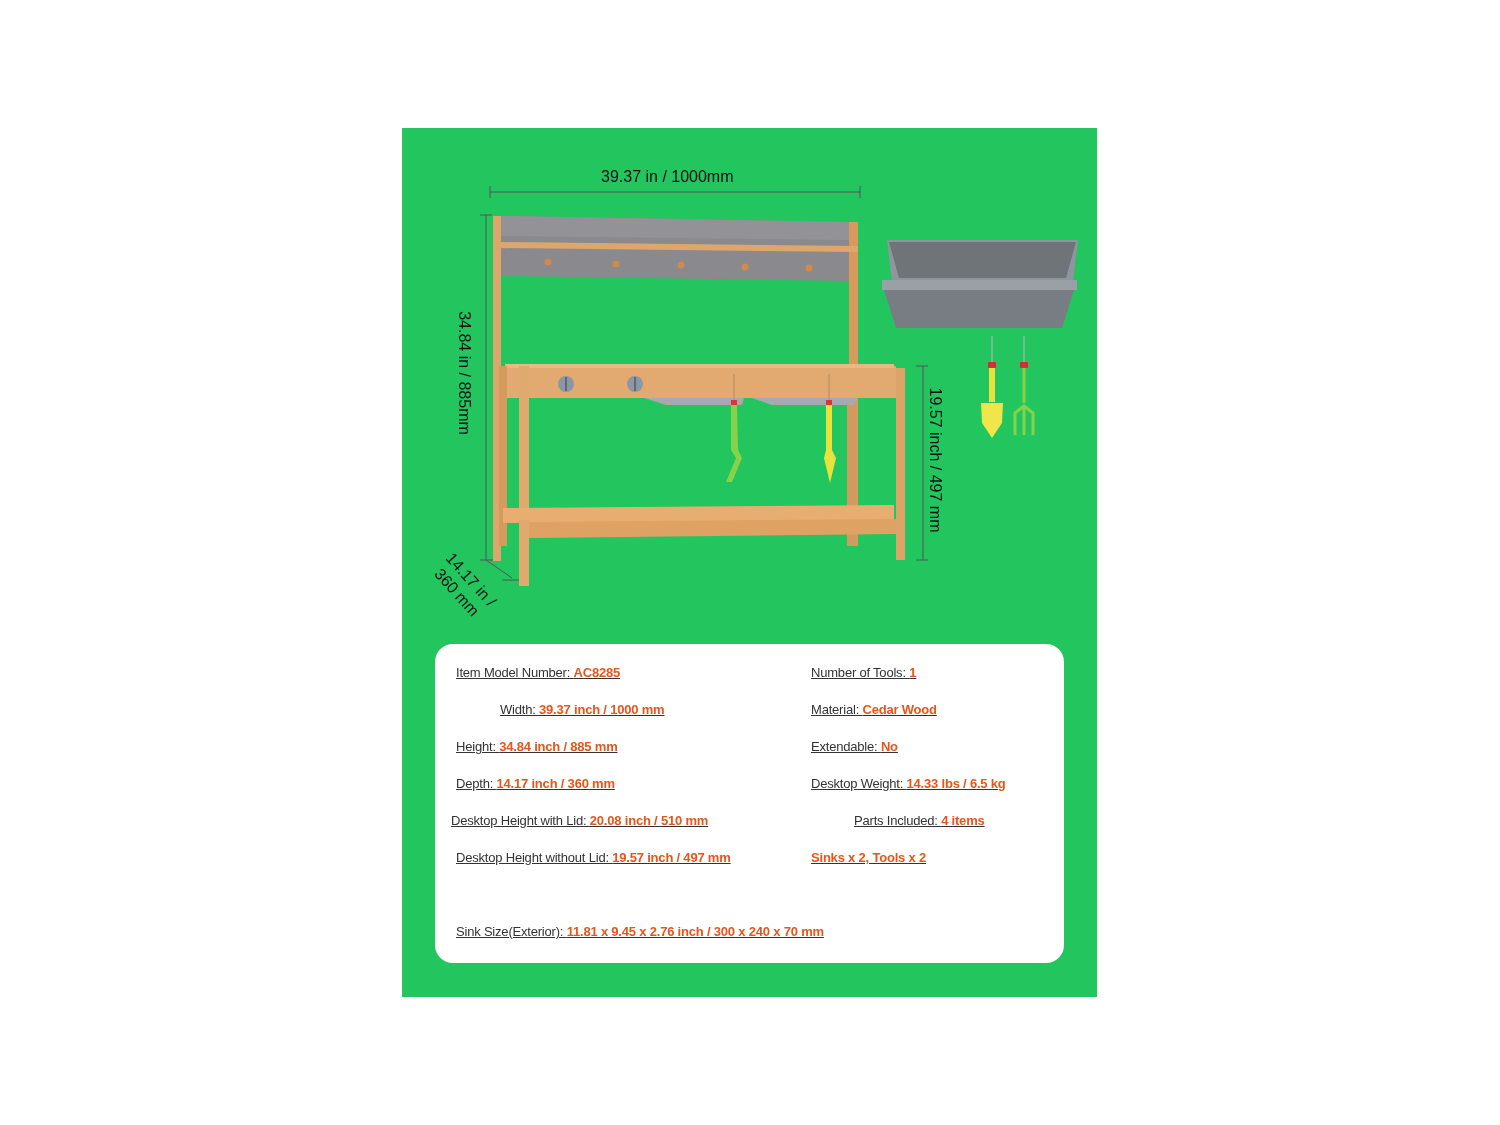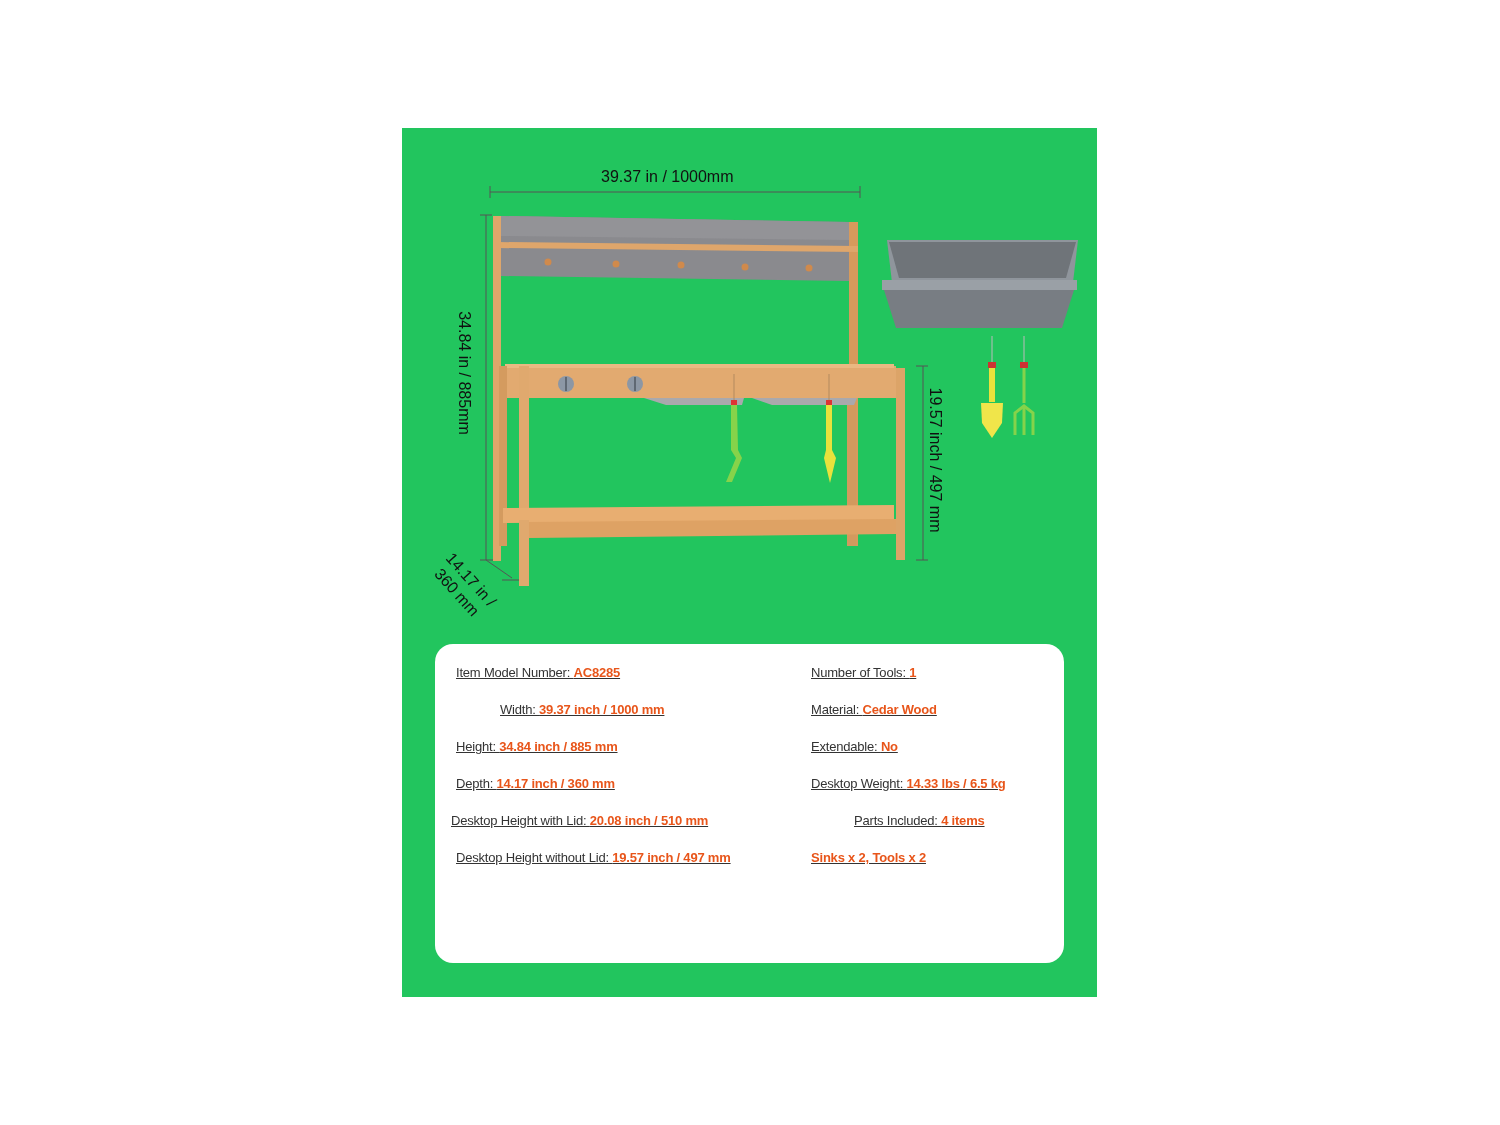--- a/index.html
+++ b/index.html
@@ -134,20 +134,23 @@
     </div>
     <div class="spec-row" style="left:21px; top:132px;">
       <span class="lbl">Depth: </span><span class="val">14.17 inch / 360 mm</span>
     </div>
     <div class="spec-row" style="left:4px; top:169px;margin-left:12px;">
       <span class="lbl">Desktop Height with Lid: </span><span class="val">20.08 inch / 510 mm</span>
     </div>
     <div class="spec-row" style="left:21px; top:206px;">
       <span class="lbl">Desktop Height without Lid: </span><span class="val">19.57 inch / 497 mm</span>
     </div>
+    <div class="spec-row" style="left:21px; top:280px;">
+      <span class="lbl">Sink Size(Exterior): </span><span class="val">11.81 x 9.45 x 2.76 inch / 300 x 240 x 70 mm</span>
+    </div>
 
     <div class="spec-row" style="left:376px; top:21px;">
       <span class="lbl">Number of Tools: </span><span class="val">1</span>
     </div>
     <div class="spec-row" style="left:376px; top:58px;">
       <span class="lbl">Material: </span><span class="val">Cedar Wood</span>
     </div>
     <div class="spec-row" style="left:376px; top:95px;">
       <span class="lbl">Extendable: </span><span class="val">No</span>
     </div>

